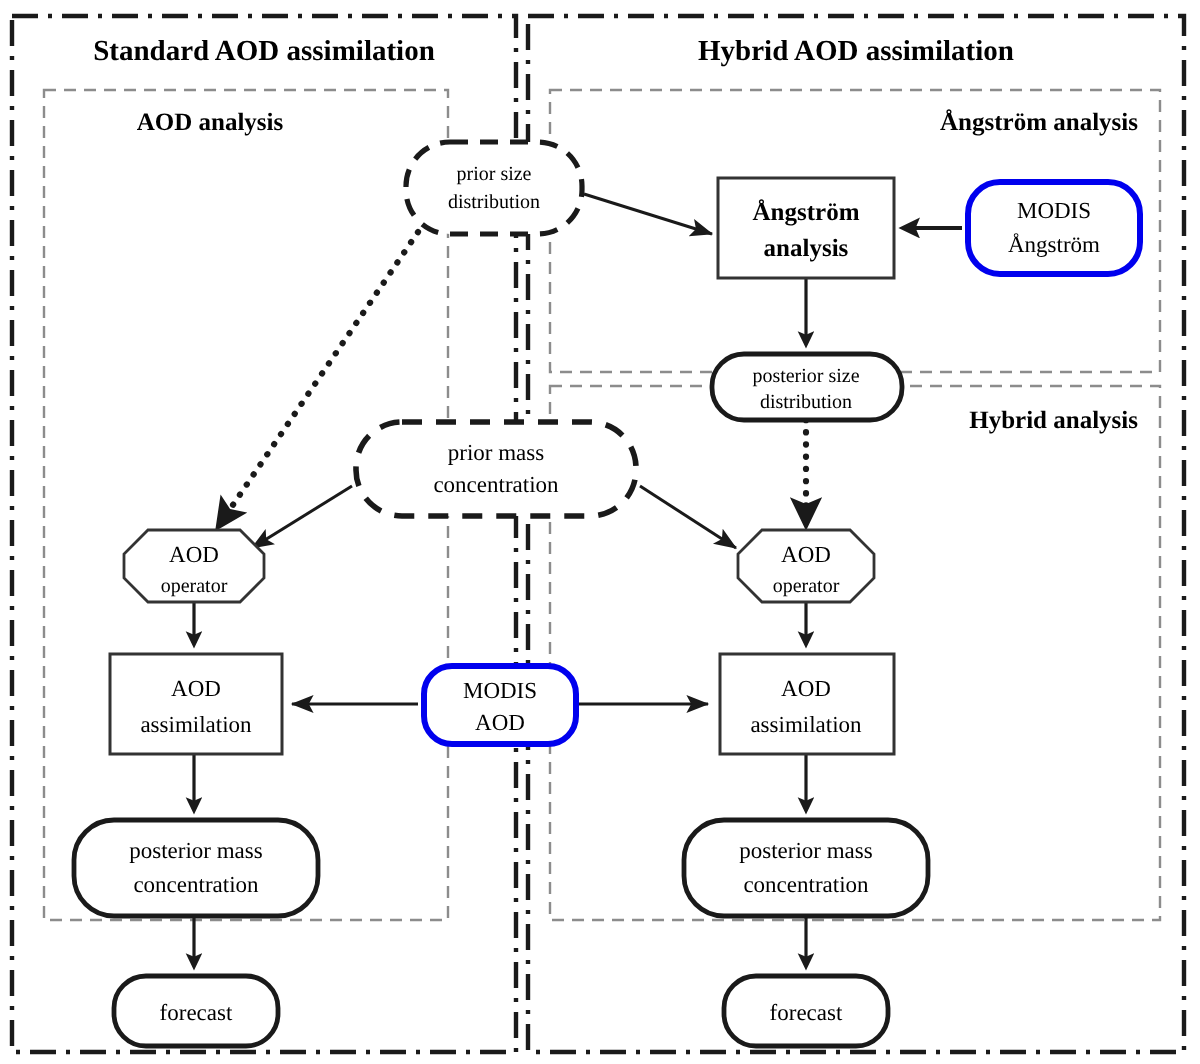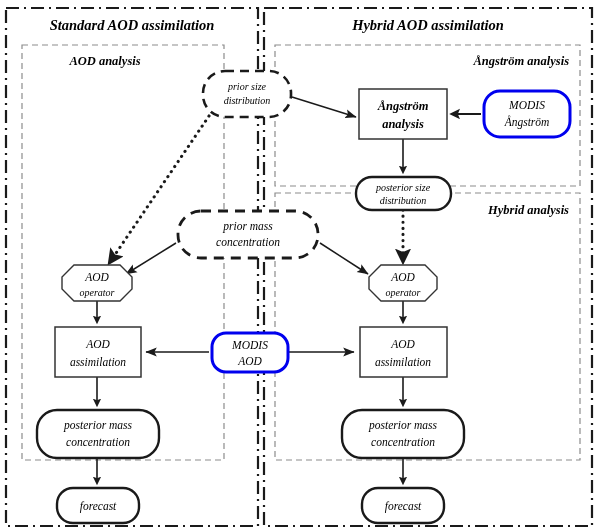--- a/index.html
+++ b/index.html
@@ -1,17 +1,17 @@
 <!DOCTYPE html>
 <html><head>
 <meta charset="utf-8">
 <style>
   html,body{margin:0;padding:0;background:#ffffff;}
   #stage{position:relative;width:600px;height:532px;background:#be185d;
-         font-family:"Liberation Serif","DejaVu Serif",serif;overflow:hidden;font-style:italic;}
+         font-family:"Liberation Serif","DejaVu Serif",serif;overflow:hidden;}
   svg{display:block;}
   .nodetext{font-family:"Liberation Serif","DejaVu Serif",serif;
             text-anchor:middle;fill:#000;font-size:11.5px;}
   .nodetext.sm{font-size:10px;}
   .grouptitle{font-family:"Liberation Serif","DejaVu Serif",serif;
               font-weight:bold;fill:#000;font-size:14.5px;}
   .subtitle{font-family:"Liberation Serif","DejaVu Serif",serif;
             font-weight:bold;fill:#000;font-size:12.5px;}
   .boldnode{font-weight:bold;font-size:12.5px;}
 </style>

